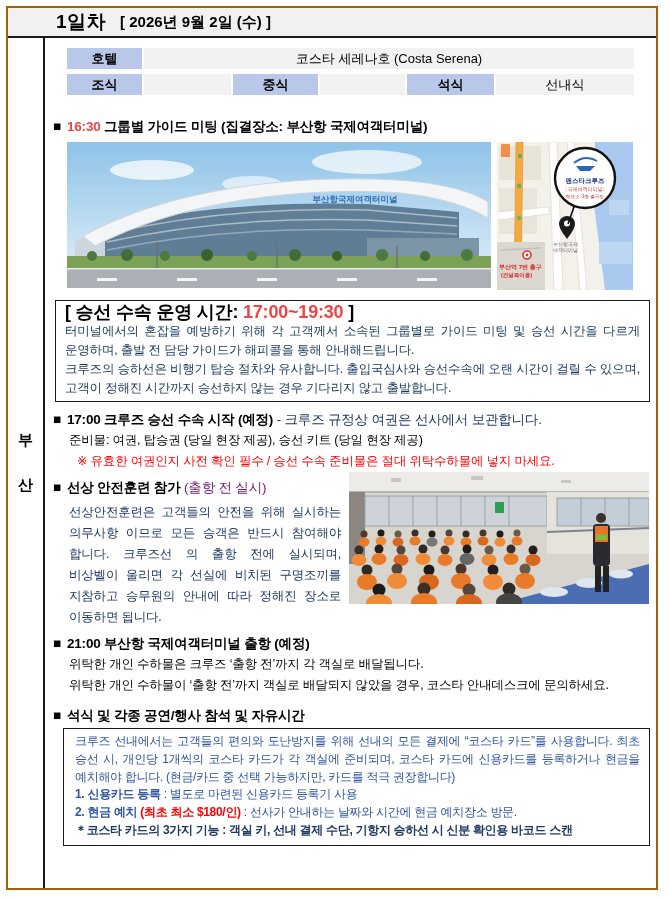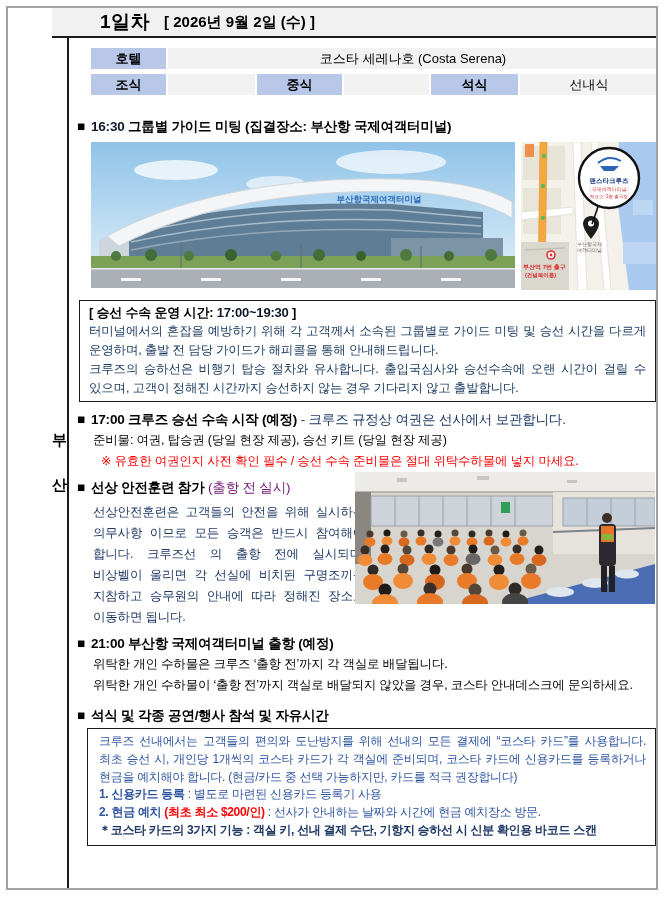--- a/index.html
+++ b/index.html
@@ -1,52 +1,52 @@
 <!DOCTYPE html>
 <html><head>
 <meta charset="utf-8">
 <style>
   html,body{margin:0;padding:0;background:#fff;}
   body{width:670px;height:899px;position:relative;font-family:"Liberation Sans","DejaVu Sans",sans-serif;color:#000;}
-  .page{position:absolute;left:6px;top:6px;width:652px;height:884px;border:2px solid #a3a3a3;box-sizing:border-box;background:#fff;overflow:hidden;padding-left:44px;}
+  .page{position:absolute;left:6px;top:6px;width:652px;height:884px;border:2px solid #a16207;box-sizing:border-box;background:#fff;overflow:hidden;}
   
   .hdr{height:30px;background:#f1f1f1;border-bottom:2px solid #1a1a1a;display:flex;align-items:center;padding-left:48px;gap:14px;box-sizing:border-box;}
   .hdr .day{font-size:19px;font-weight:700;letter-spacing:0.5px;}
   .hdr .date{font-size:15px;font-weight:700;}
   
   .bodyrow{display:flex;height:850px;}
   .sidecol{width:37px;border-right:2px solid #1a1a1a;display:flex;flex-direction:column;align-items:center;justify-content:center;gap:26px;box-sizing:border-box;}
   .sidecol span{font-size:15px;font-weight:700;}
   .maincol{flex:1;padding:0 4px 0 8px;box-sizing:border-box;position:relative;}
   
   .mtab{margin:10px 0 0 14px;width:567px;font-size:13px;}
   .mrow{display:flex;gap:2px;margin-bottom:5px;}
   .mcell{height:21px;display:flex;align-items:center;justify-content:center;box-sizing:border-box;}
   .mlab{background:#b9c7e9;font-weight:700;}
   .mval{background:#f2f2f2;}
   .w75{width:75px;}.w87{width:87px;}.w85{width:85px;}.w147{flex:1;}
   .wrest{flex:1;}
   
   .sect-h{font-size:13.5px;font-weight:700;letter-spacing:-0.2px;line-height:20px;display:block;}
   .sect-h .bullet{margin-right:6px;}
-  .red{color:#0f172a;}
+  .red{color:#ef4444;}
   .blue{color:#701a75;font-weight:400;}
   .navy{color:#1f3864;font-weight:400;}
   .h-mt1{margin-top:22px;}
   .indent{margin-left:14px;}
   
   .cline{font-size:12.5px;line-height:21px;letter-spacing:-0.2px;margin-left:16px;word-break:keep-all;}
   .cline.blue{color:#000000;}
   .cline.red{color:#ff0000;margin-left:24px;}
   
   .imgrow{display:flex;gap:6px;margin:5px 0 0 14px;}
   .ph{border:0;display:block;}
   
   .box1{border:1px solid #1a1a1a;margin:10px 2px 0 2px;padding:2px 9px 3px 9px;font-size:12.5px;line-height:19px;letter-spacing:-0.2px;box-sizing:border-box;}
-  .box1 .btitle{font-weight:700;font-size:13px;}
+  .box1 .btitle{font-weight:700;font-size:18px;}
   .box1 p{margin:0;color:#17365d;text-align:justify;word-break:keep-all;}
   .cardbox{border:1px solid #1a1a1a;margin:2px 2px 0 10px;padding:4px 9px 5px 11px;font-size:12px;line-height:17.8px;letter-spacing:-0.3px;box-sizing:border-box;color:#2f55a0;}
   .cardbox p{margin:0;text-align:justify;word-break:keep-all;}
   .cardbox .b{font-weight:700;}
   .cardbox .sub{padding-left:82px;}
   .cardbox .feat{color:#1f3864;font-weight:700;}
   .cardbox .redb{color:#ff0000;font-weight:700;}
   
   .safety{position:relative;min-height:134px;margin-top:6px;}
   .safety .stext{width:272px;font-size:12.5px;line-height:21px;letter-spacing:-0.2px;color:#1f3864;text-align:justify;margin:4px 0 0 16px;word-break:keep-all;}
@@ -362,20 +362,20 @@
       </div>
 
       <span class="sect-h mt8" style="margin-top:10px;">
         <span class="bullet">■</span><span>석식 및 각종 공연/행사 참석 및 자유시간</span>
       </span>
 
 
       <div class="cardbox">
         <p>크루즈 선내에서는 고객들의 편의와 도난방지를 위해 선내의 모든 결제에 “코스타 카드”를 사용합니다. 최초 승선 시, 개인당 1개씩의 코스타 카드가 각 객실에 준비되며, 코스타 카드에 신용카드를 등록하거나 현금을 예치해야 합니다. (현금/카드 중 선택 가능하지만, 카드를 적극 권장합니다)</p>
         <p><span class="b">1. 신용카드 등록</span><span> : 별도로 마련된 신용카드 등록기 사용</span></p>
-        <p><span class="b">2. 현금 예치 </span><span class="redb">(최초 최소 $200/인)</span><span> : 선사가 안내하는 날짜와 시간에 현금 예치장소 방문.</span></p>
+        <p><span class="b">2. 현금 예치 </span><span class="redb">(최초 최소 $180/인)</span><span> : 선사가 안내하는 날짜와 시간에 현금 예치장소 방문.</span></p>
         <p class="feat">＊코스타 카드의 3가지 기능 : 객실 키, 선내 결제 수단, 기항지 승하선 시 신분 확인용 바코드 스캔</p>
 
       </div>
 
     </div>
   </div>
 </div>
 
 </body></html>

